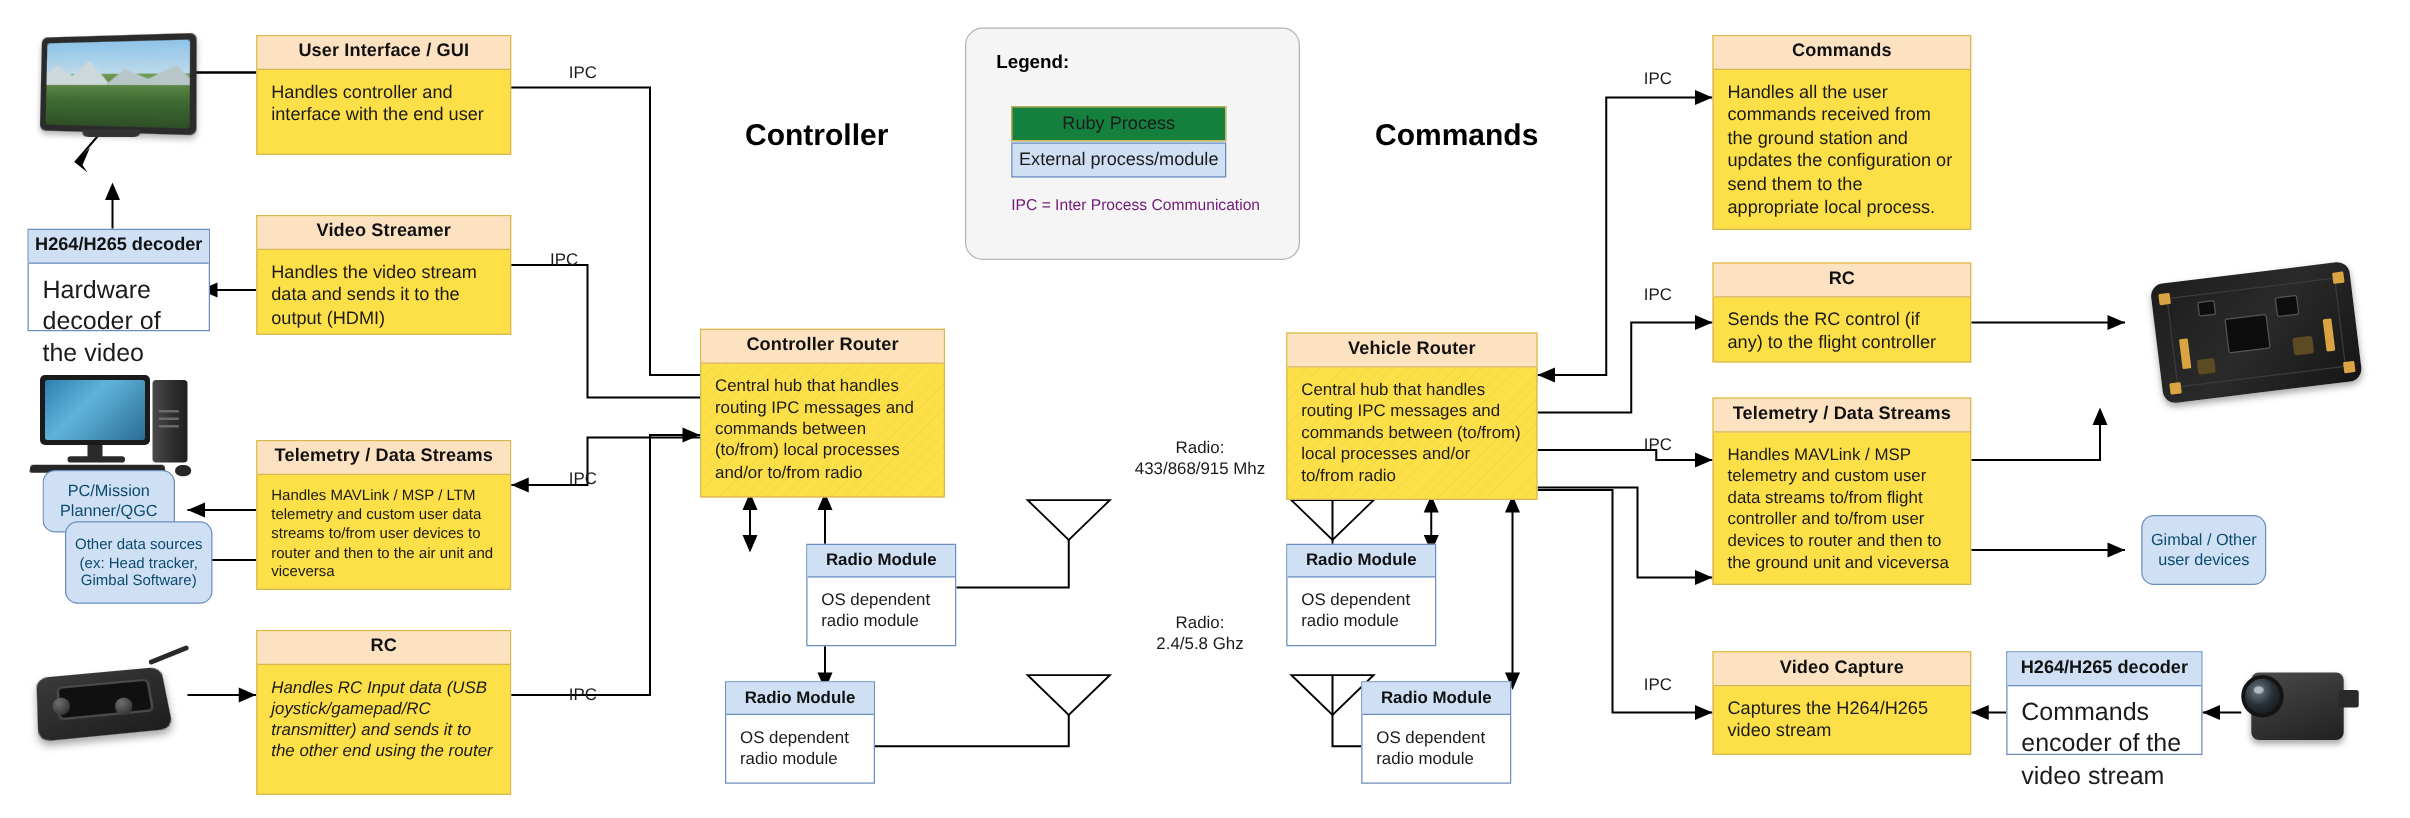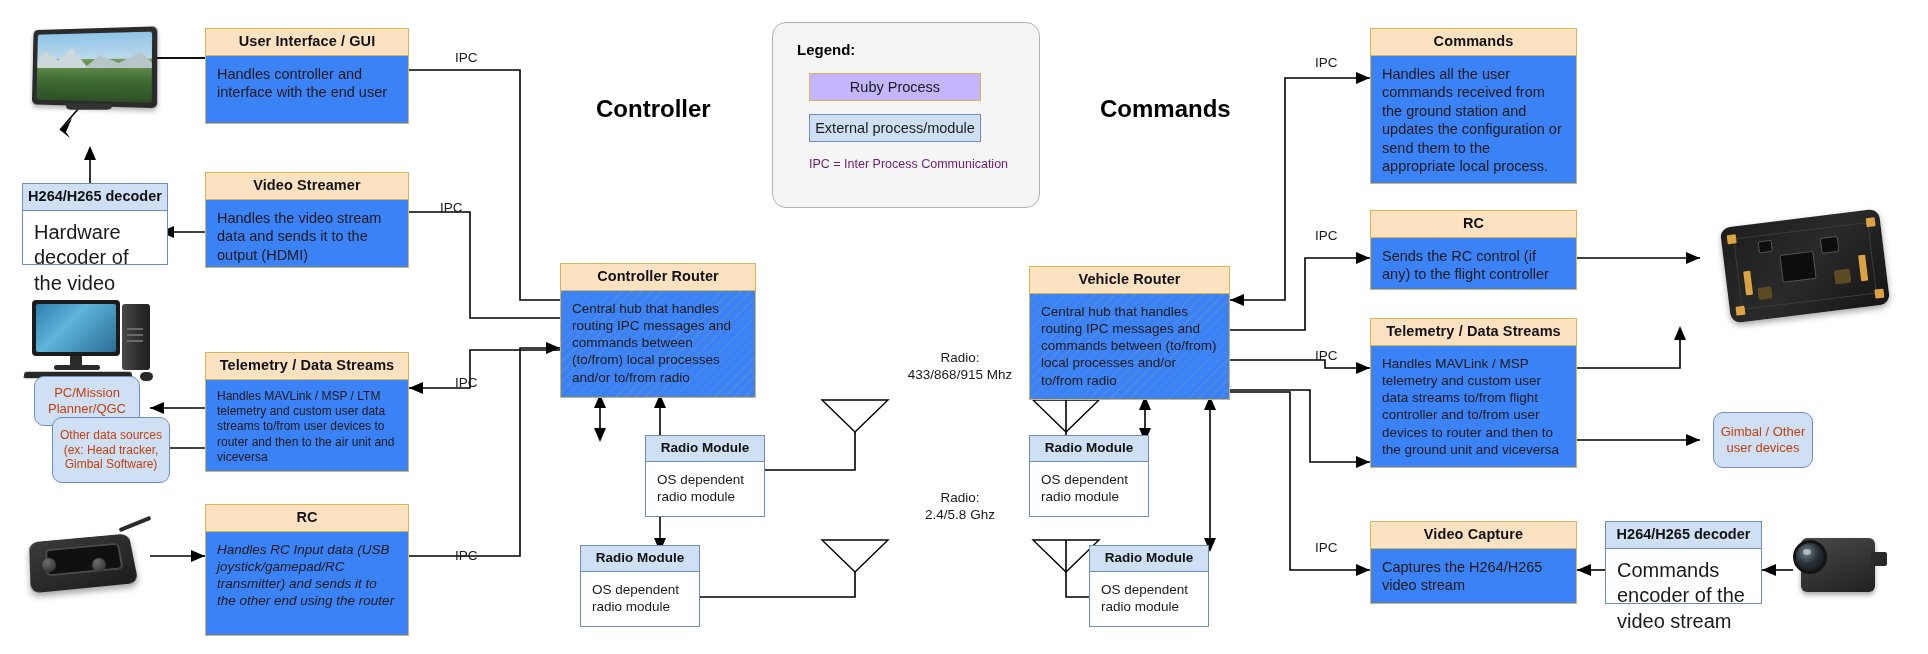--- a/index.html
+++ b/index.html
@@ -12,21 +12,21 @@
     position: relative;
     width: 1928px;
     height: 654px;
     background: #ffffff;
     overflow: hidden;
   }
 
   
   .procbox {
     position: absolute;
-    background: #3b82f6;
+    background: #fde047;
     border: 1.5px solid #d6b656;
     display: flex;
     flex-direction: column;
   }
   .procbox > .hdr {
     background: #fde2c2;
     border-bottom: 1.5px solid #d6b656;
     font-weight: bold;
     font-size: 14.5px;
     color: #111;
@@ -79,21 +79,21 @@
     line-height: 1.28;
   }
 
   
   .pill {
     position: absolute;
     background: #cfe0f5;
     border: 1.5px solid #6c8ebf;
     border-radius: 10px;
     font-size: 13px;
-    color: #c2410c;
+    color: #0c4a6e;
     display: flex;
     align-items: center;
     justify-content: center;
     text-align: center;
     line-height: 1.2;
     padding: 2px 4px;
   }
 
   
   .sectitle {
@@ -114,21 +114,21 @@
   .legend .ltitle {
     position: absolute;
     left: 24px; top: 18px;
     font-weight: bold; font-size: 15px; color: #000;
   }
   .legend .lswatch {
     position: absolute;
     display: flex; align-items: center; justify-content: center;
     font-size: 14.5px; color: #1a1a1a;
   }
-  .legend .lswatch.ruby { background: #c4b5fd; border: 1.5px solid #d6b656; }
+  .legend .lswatch.ruby { background: #15803d; border: 1.5px solid #d6b656; margin-top: 12px; }
   .legend .lswatch.ext  { background: #cfe0f5; border: 1.5px solid #6c8ebf; }
   .legend .lnote {
     position: absolute;
     font-size: 12.5px; color: #701a75;
   }
 
   
   .lbl {
     position: absolute;
     font-size: 13.5px;

